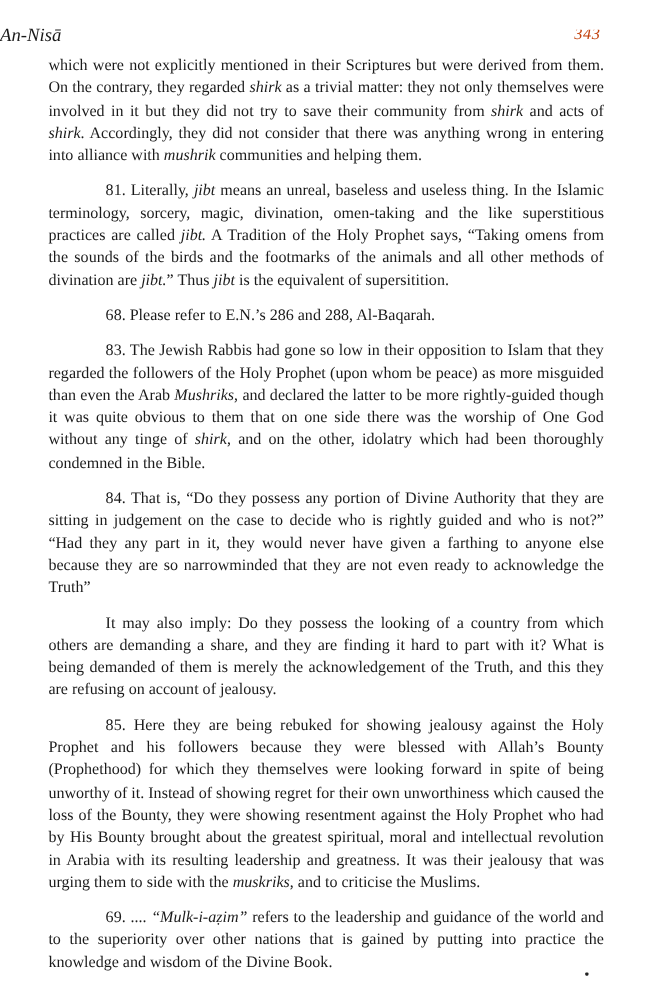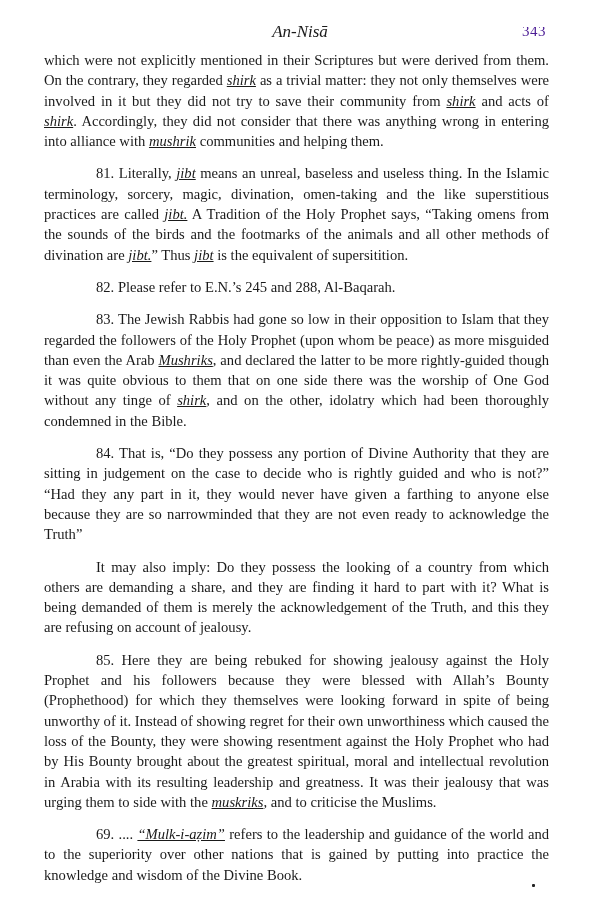--- a/index.html
+++ b/index.html
@@ -19,73 +19,73 @@
       position: absolute;
       top: 22px;
       left: 0;
       width: 600px;
       height: 22px;
     }
     .running-title {
       position: absolute;
       left: 0;
       width: 600px;
-      text-align: center;
       font-style: italic;
       font-size: 17px;
       top: 0;
     }
     .page-number {
       position: absolute;
       left: 522px;
       top: 1px;
       font-size: 15px;
-      color: #4c1d95;
+      color: #c2410c;
       letter-spacing: 0.5px;
       clip-path: inset(4px 0 0 0);
+      font-style: italic;
     }
     .body-text {
       position: absolute;
       top: 50px;
       left: 44px;
       width: 505px;
       font-size: 14.6px;
       line-height: 20.3px;
       text-align: justify;
     }
     .para {
       margin: 0 0 12px 0;
     }
     .para.indent {
       text-indent: 52px;
     }
     .para.first {
       text-indent: 0;
     }
-    i { font-style: italic; text-decoration: underline; }
+    i { font-style: italic; }
     .speck {
       position: absolute;
       width: 3px;
       height: 3px;
       background: #222;
       border-radius: 1px;
     }
   </style>
 </head>
 <body>
 
 <header class="page-header">
   <div class="running-title">An-Nisā</div>
   <div class="page-number">343</div>
 </header>
 
 <main class="body-text">
   <p class="para first"><span>which were not explicitly mentioned in their Scriptures but were derived from them. On the contrary, they regarded </span><i>shirk</i><span> as a trivial matter: they not only themselves were involved in it but they did not try to save their community from </span><i>shirk</i><span> and acts of </span><i>shirk</i><span>. Accordingly, they did not consider that there was anything wrong in entering into alliance with </span><i>mushrik</i><span> communities and helping them.</span></p>
   <p class="para indent"><span>81. Literally, </span><i>jibt</i><span> means an unreal, baseless and useless thing. In the Islamic terminology, sorcery, magic, divination, omen-taking and the like superstitious practices are called </span><i>jibt.</i><span> A Tradition of the Holy Prophet says, “Taking omens from the sounds of the birds and the footmarks of the animals and all other methods of divination are </span><i>jibt.</i><span>” Thus </span><i>jibt</i><span> is the equivalent of supersitition.</span></p>
-  <p class="para indent"><span>82. Please refer to E.N.’s 245 and 288, Al-Baqarah.</span></p>
+  <p class="para indent"><span>68. Please refer to E.N.’s 286 and 288, Al-Baqarah.</span></p>
   <p class="para indent"><span>83. The Jewish Rabbis had gone so low in their opposition to Islam that they regarded the followers of the Holy Prophet (upon whom be peace) as more misguided than even the Arab </span><i>Mushriks</i><span>, and declared the latter to be more rightly-guided though it was quite obvious to them that on one side there was the worship of One God without any tinge of </span><i>shirk</i><span>, and on the other, idolatry which had been thoroughly condemned in the Bible.</span></p>
   <p class="para indent"><span>84. That is, “Do they possess any portion of Divine Authority that they are sitting in judgement on the case to decide who is rightly guided and who is not?” “Had they any part in it, they would never have given a farthing to anyone else because they are so narrowminded that they are not even ready to acknowledge the Truth”</span></p>
   <p class="para indent"><span>It may also imply: Do they possess the looking of a country from which others are demanding a share, and they are finding it hard to part with it? What is being demanded of them is merely the acknowledgement of the Truth, and this they are refusing on account of jealousy.</span></p>
   <p class="para indent"><span>85. Here they are being rebuked for showing jealousy against the Holy Prophet and his followers because they were blessed with Allah’s Bounty (Prophethood) for which they themselves were looking forward in spite of being unworthy of it. Instead of showing regret for their own unworthiness which caused the loss of the Bounty, they were showing resentment against the Holy Prophet who had by His Bounty brought about the greatest spiritual, moral and intellectual revolution in Arabia with its resulting leadership and greatness. It was their jealousy that was urging them to side with the </span><i>muskriks</i><span>, and to criticise the Muslims.</span></p>
   <p class="para indent"><span>69. .... </span><i>“Mulk-i-aẓim”</i><span> refers to the leadership and guidance of the world and to the superiority over other nations that is gained by putting into practice the knowledge and wisdom of the Divine Book.</span></p>
 </main>
 
 <div class="speck" style="left:532px; top:884px;"></div>
 
 </body></html>

